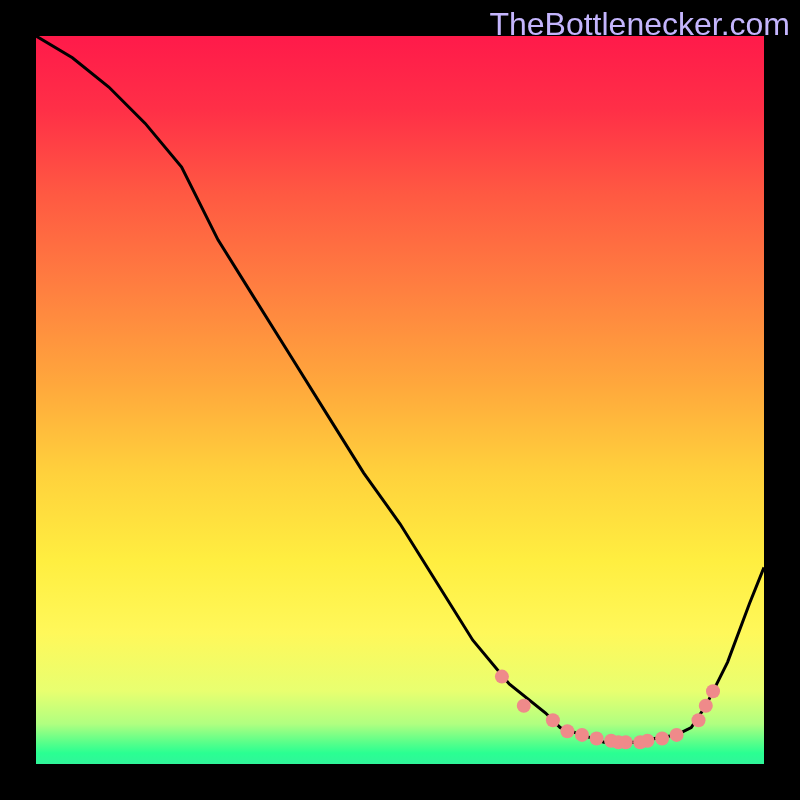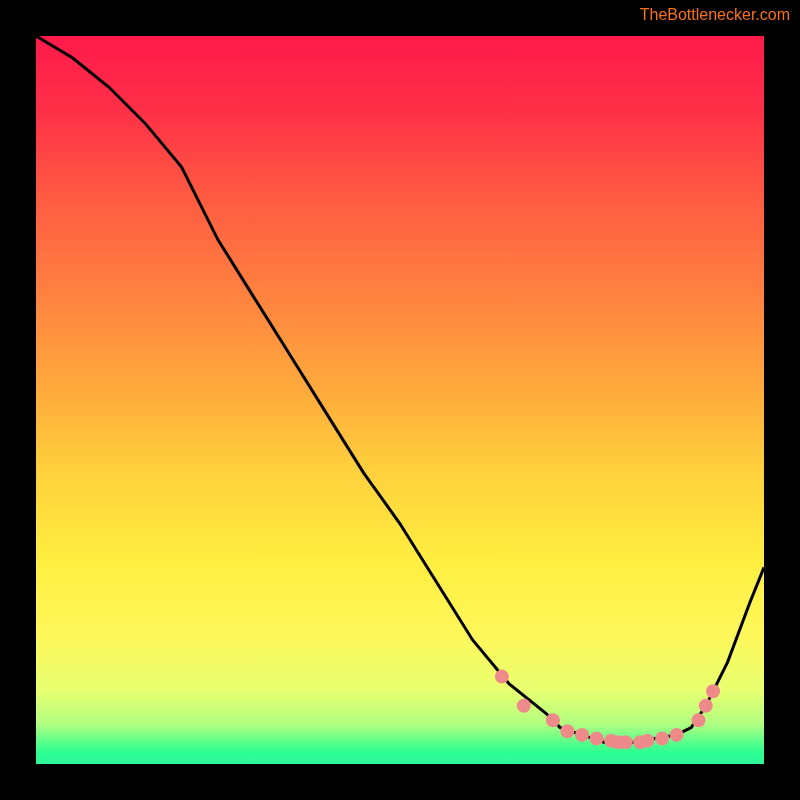--- a/index.html
+++ b/index.html
@@ -13,23 +13,23 @@
   .frame {
     position: relative;
     width: 800px;
     height: 800px;
     background: #000;
   }
   .watermark {
     position: absolute;
     top: 6px;
     right: 10px;
-    color: #f97316;
+    color: #c4b5fd;
     font-family: Arial, Helvetica, sans-serif;
-    font-size: 16px;
+    font-size: 32px;
     letter-spacing: 0px;
     z-index: 20;
     user-select: none;
   }
   .plot-wrapper {
     position: absolute;
     left: 36px;
     top: 36px;
     width: 728px;
     height: 728px;

